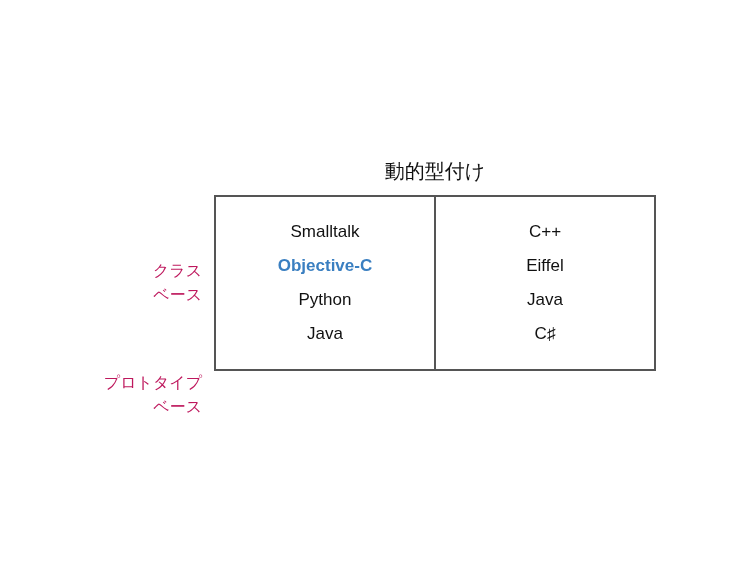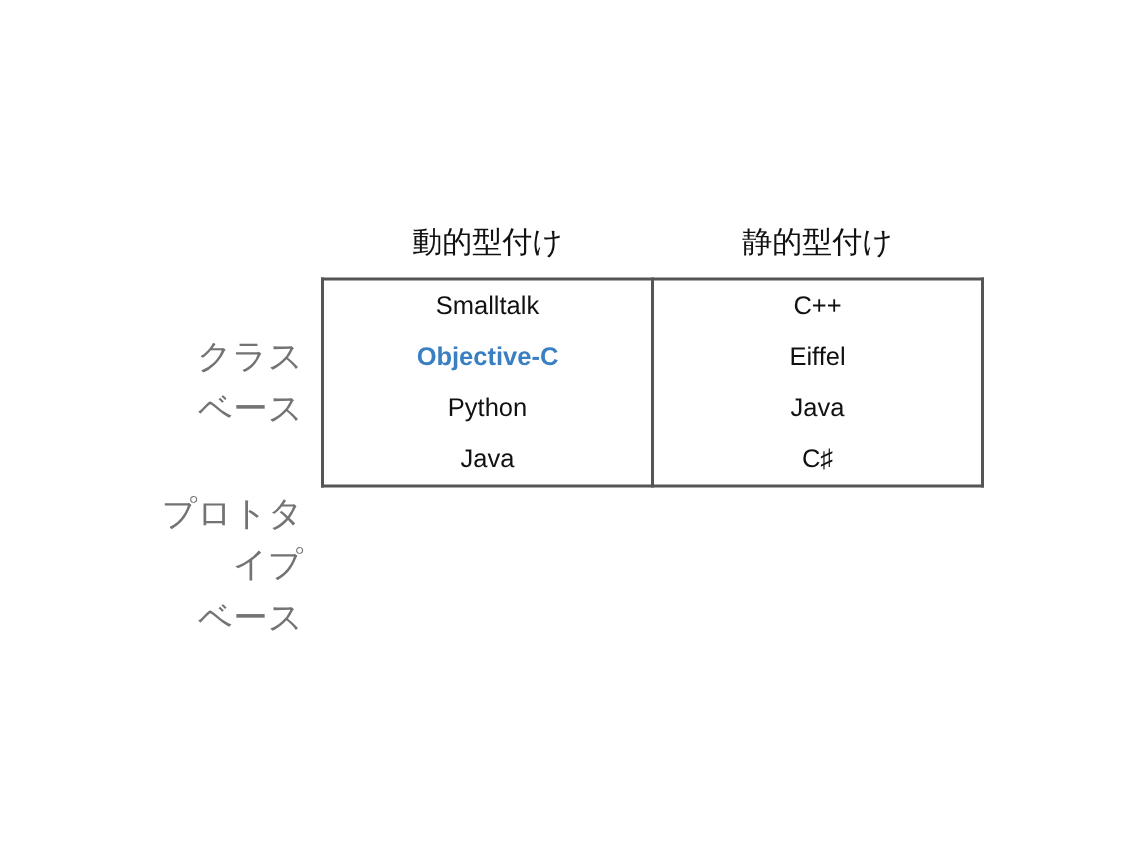--- a/index.html
+++ b/index.html
@@ -33,35 +33,35 @@
     .body-row {
       display: flex;
       align-items: stretch;
     }
     .row-label {
       width: 120px;
       display: flex;
       align-items: center;
       justify-content: flex-end;
       padding-right: 12px;
-      font-size: 23px;
-      color: #737373;
+      font-size: 16px;
+      color: #be185d;
       text-align: right;
       line-height: 1.5;
     }
     .grid-table {
       border: 2px solid #555;
       border-collapse: collapse;
     }
     .grid-cell {
       border: 2px solid #555;
       width: 220px;
       vertical-align: middle;
       text-align: center;
-      padding: 0 10px;
+      padding: 18px 10px;
       font-size: 17px;
       color: #111;
       line-height: 2.0;
     }
     .highlight {
       color: #3a7fc1;
       font-weight: bold;
       margin-top: 32px;
     }
     table {
@@ -71,21 +71,20 @@
       border: 2px solid #555;
     }
   </style>
 </head>
 <body>
 
 <div class="container">
 
   <div class="header-row">
     <div class="header-cell">動的型付け</div>
-    <div class="header-cell">静的型付け</div>
   </div>
 
   <div style="display:flex; flex-direction:column;">
 
     <div class="body-row">
       <div class="row-label">クラス<br>ベース</div>
       <table class="grid-table">
         <tbody>
             <tr>
           <td class="grid-cell">

